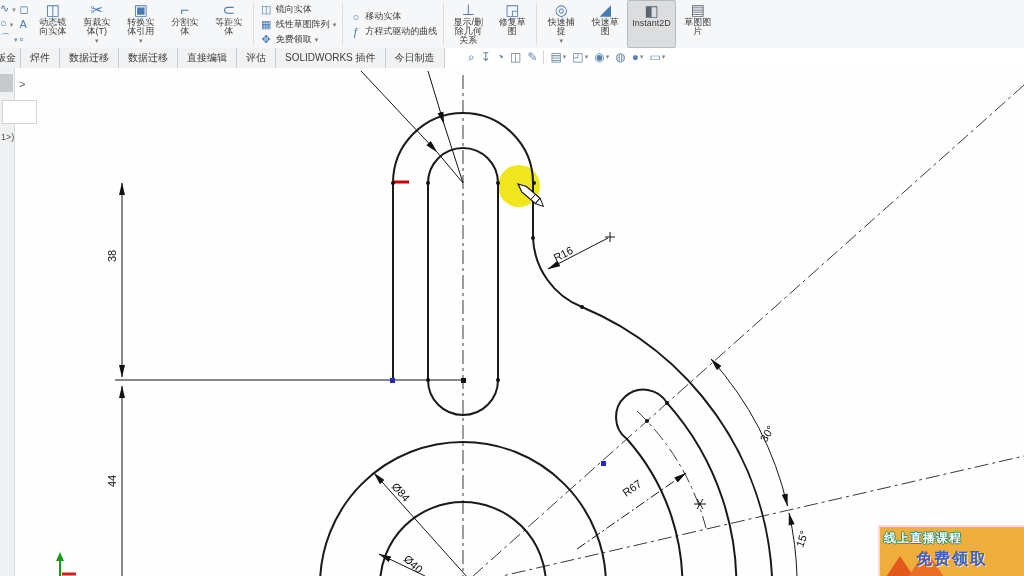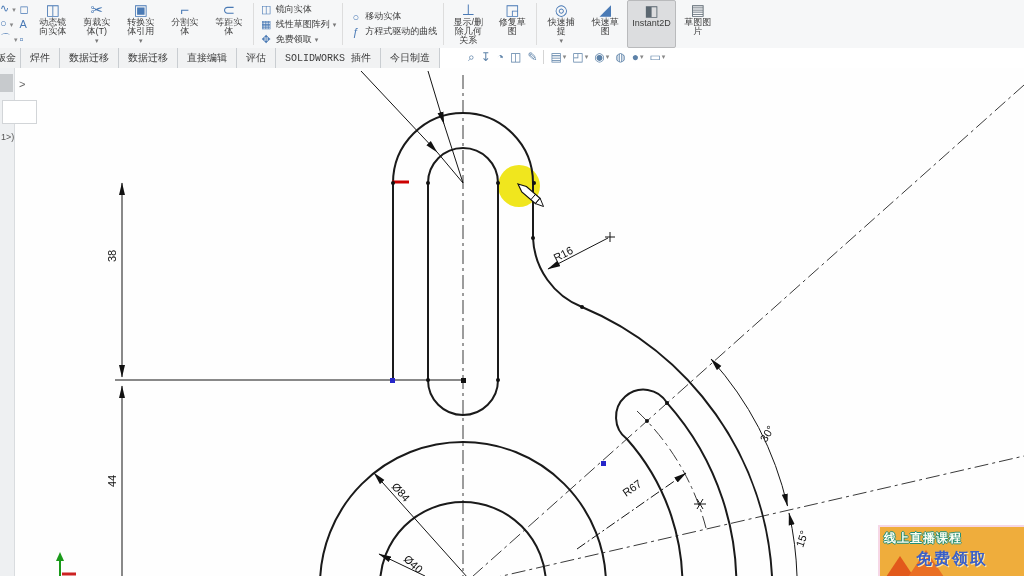--- a/index.html
+++ b/index.html
@@ -20,21 +20,21 @@
   .stack-row{display:flex;align-items:center;gap:3px;font-size:9px;color:#3c3c3c;white-space:nowrap;}
   .stack-row .ic{font-size:11px;color:#4a7ab5;width:13px;text-align:center;}
   .vdiv{width:1px;background:#dddddd;margin:3px 2px;}
   .rb-btn.active{background:#dcdddf;border:1px solid #b9babc;border-radius:2px;}
   .rb-btn .ic.dark{color:#5b6770;}
   
   .tabrow{position:absolute;left:0;top:48px;width:1024px;height:20px;background:#fff;}
   .tabs{position:absolute;left:0;top:0;height:20px;display:flex;background:#f1f2f3;
         border-bottom:1px solid #c9cdd1;}
   .tab{font-size:10px;color:#3c3c3c;padding:3px 9px 0 9px;border-right:1px solid #c9cdd1;
-       white-space:nowrap;height:17px;font-family:Liberation Mono, monospace;}
+       white-space:nowrap;height:17px;}
   .tab.clip{width:14px;padding-left:2px;padding-right:4px;overflow:hidden;direction:rtl;}
   
   .headsup{position:absolute;left:468px;top:2px;display:flex;align-items:center;gap:6px;}
   .hu{font-size:12px;color:#5d82a8;display:flex;align-items:center;gap:1px;}
   .hu .car{font-size:7px;color:#888;}
   .hu-sep{width:1px;height:14px;background:#d5d5d5;}
   
   .canvas{position:absolute;left:0;top:68px;width:1024px;height:508px;background:#fefefe;}
   .left-strip{position:absolute;left:0;top:0;width:14px;height:508px;background:#eef0f2;
               border-right:1px solid #d9dcdf;}

